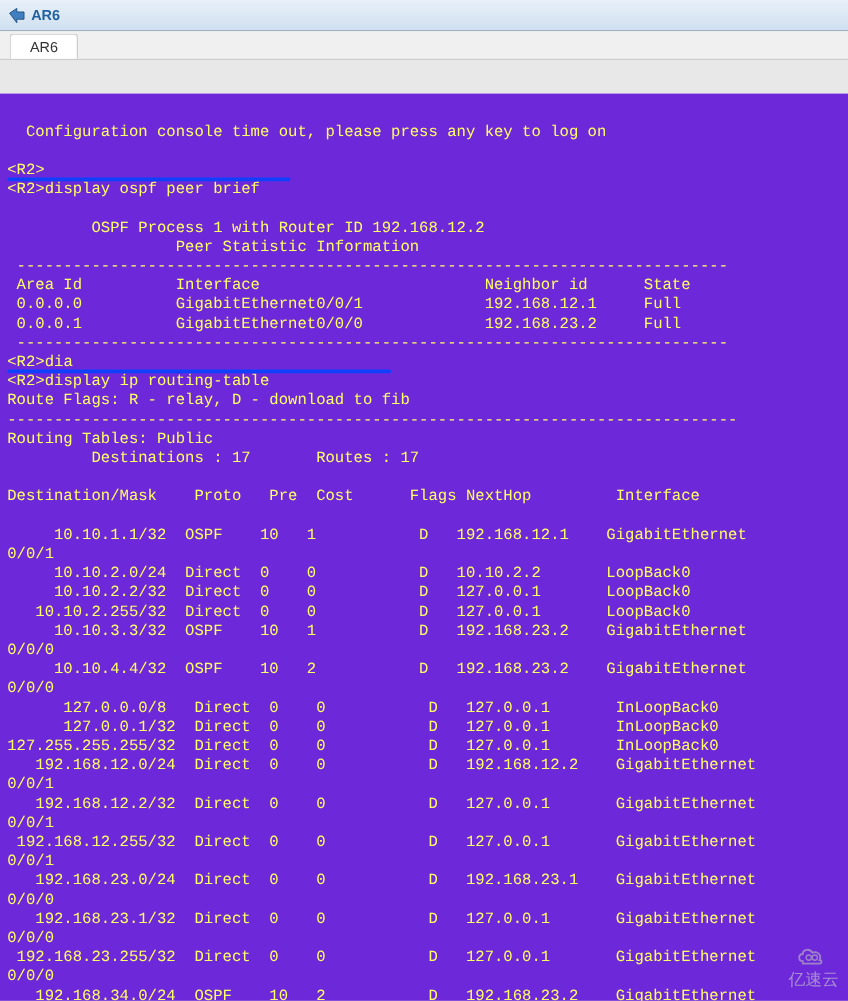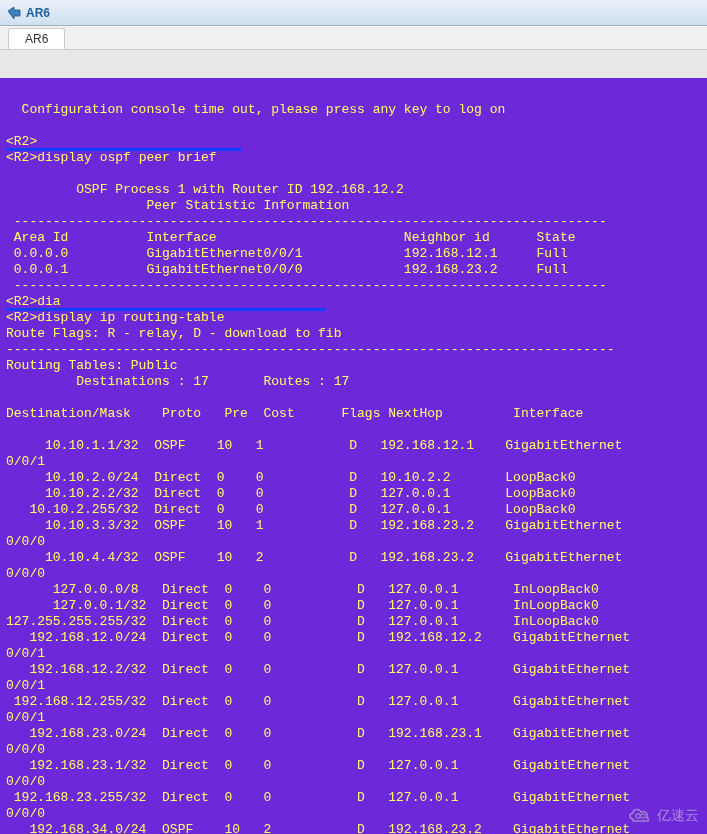--- a/index.html
+++ b/index.html
@@ -78,20 +78,21 @@
     .watermark {
       position: absolute;
       right: 8px;
       bottom: 8px;
       display: flex;
       align-items: center;
       opacity: 0.6;
       font-family: Arial, sans-serif;
       font-size: 14px;
       color: #d0d0d0;
+      flex-direction: column;
     }
     .watermark-icon {
       margin-right: 4px;
     }
   </style>
 </head>
 <body>
 
 <div class="titlebar">
   <span class="titlebar-icon">

